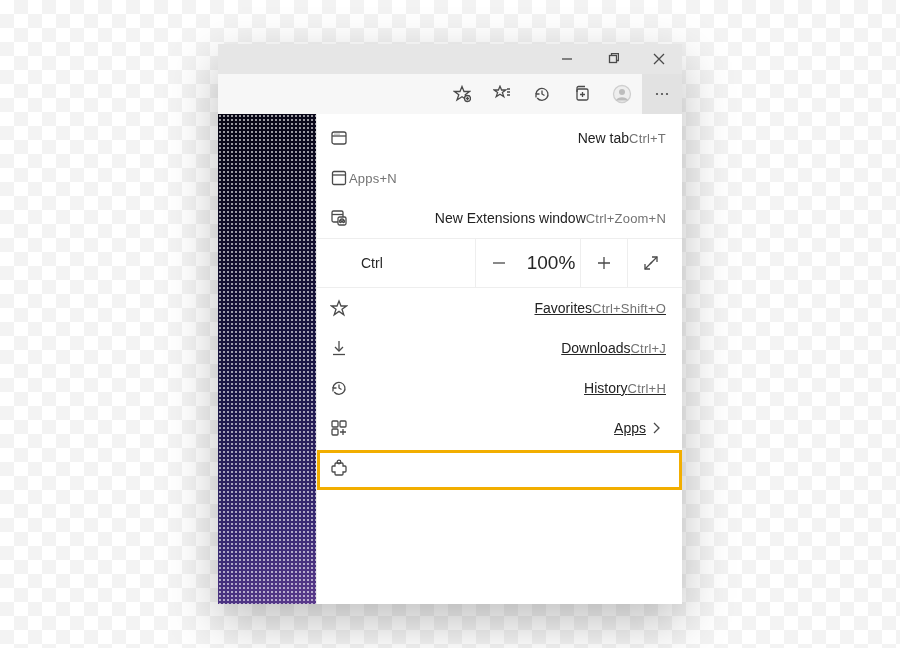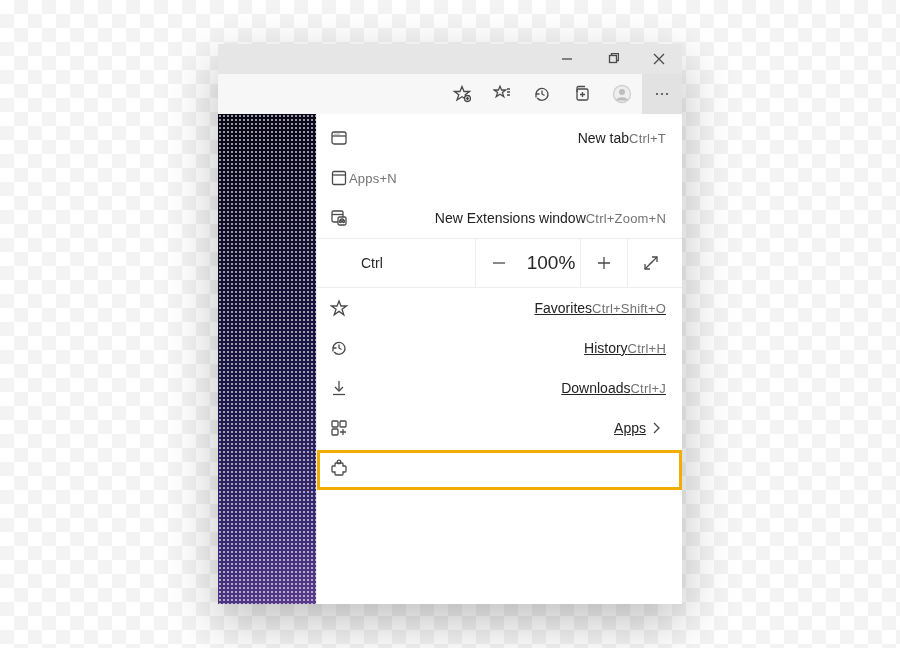--- a/index.html
+++ b/index.html
@@ -295,38 +295,38 @@
               <svg width="18" height="18">
                   <path d="M9 2 L11 7 L16.5 7 L12 10.3 L13.8 15.8 L9 12.4 L4.2 15.8 L6 10.3 L1.5 7 L7 7 Z"></path>
                 </svg>
             </span>
             <span class="lbl">Favorites</span>
             <span class="sc">Ctrl+Shift+O</span>
           </div>
           <div class="item">
             <span class="ic">
               <svg width="18" height="18">
+                  <path d="M9 2 V12"></path>
+                  <path d="M5 8 L9 12 L13 8"></path>
+                  <path d="M3 15.5 H15"></path>
+                </svg>
+            </span>
+            <span class="lbl">Downloads</span>
+            <span class="sc">Ctrl+J</span>
+          </div>
+          <div class="item">
+            <span class="ic">
+              <svg width="18" height="18">
                   <path d="M3 9 A6 6 0 1 1 4.2 13"></path>
                   <path d="M3 12.5 L3 9 L6.5 9"></path>
                   <path d="M9 5.5 V9 L11.5 10.5"></path>
                 </svg>
             </span>
             <span class="lbl">History</span>
             <span class="sc">Ctrl+H</span>
-          </div>
-          <div class="item">
-            <span class="ic">
-              <svg width="18" height="18">
-                  <path d="M9 2 V12"></path>
-                  <path d="M5 8 L9 12 L13 8"></path>
-                  <path d="M3 15.5 H15"></path>
-                </svg>
-            </span>
-            <span class="lbl">Downloads</span>
-            <span class="sc">Ctrl+J</span>
           </div>
           <div class="item">
             <span class="ic">
               <svg width="18" height="18">
                   <rect x="2" y="2" width="6" height="6" rx="1"></rect>
                   <rect x="10" y="2" width="6" height="6" rx="1"></rect>
                   <rect x="2" y="10" width="6" height="6" rx="1"></rect>
                   <path d="M13 10 V16 M10 13 H16"></path>
                 </svg>
             </span>

